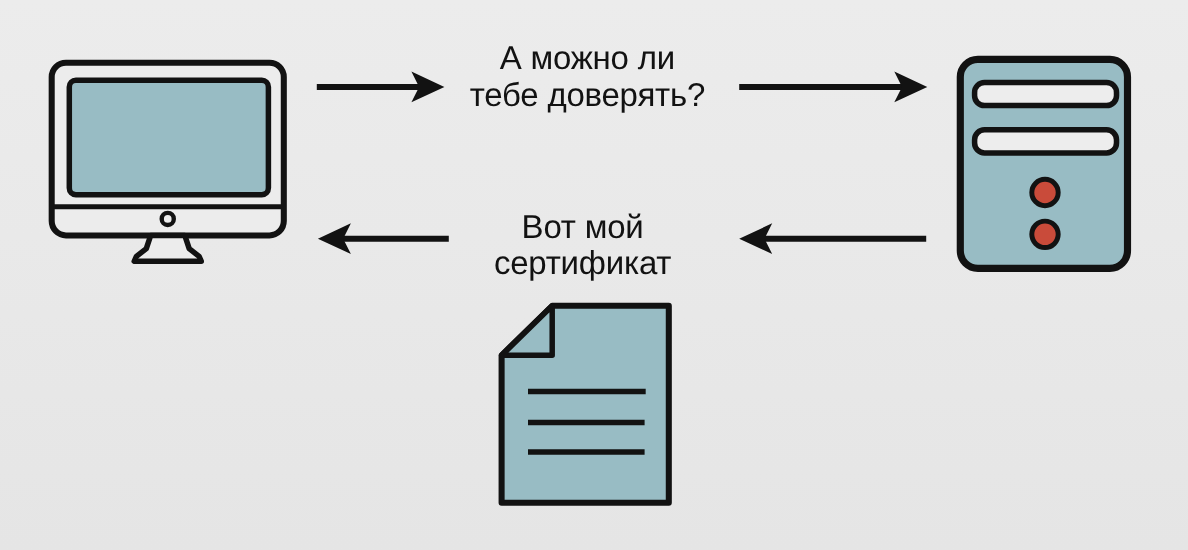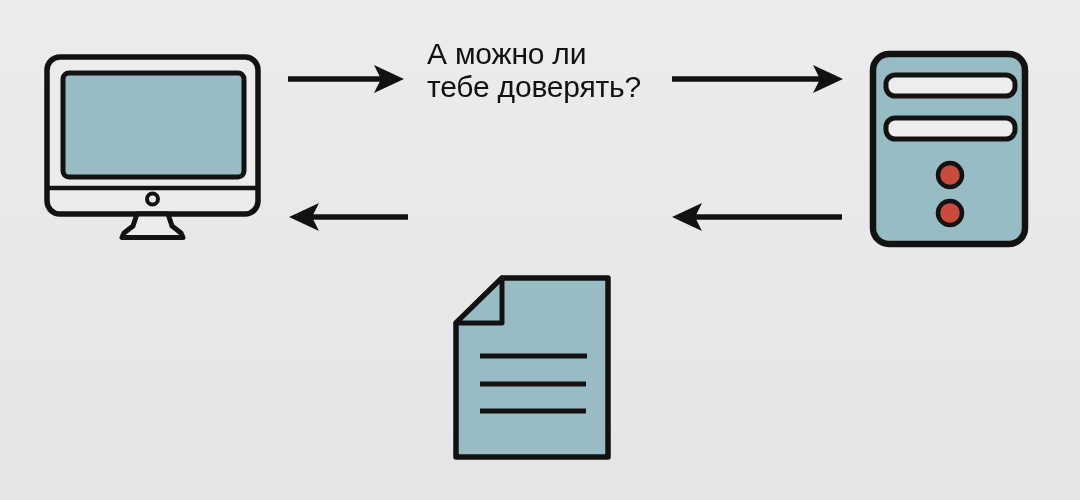--- a/index.html
+++ b/index.html
@@ -11,20 +11,21 @@
     font-family:"Liberation Sans", sans-serif;
   }
   .stage svg{position:absolute;left:0;top:0;}
   .msg{
     position:absolute;
     white-space:pre-line;
     color:var(--ink);
     font-size:30px;
     line-height:33px;
     letter-spacing:-0.2px;
+    text-align:center;
   }
   .msg-question{left:427px;top:37px;}
   .msg-answer{left:449px;top:190px;}
   .fill-teal{fill:var(--teal);}
   .fill-red{fill:var(--red);}
   .fill-body{fill:var(--panel);}
   .fill-slot{fill:var(--slot);}
   .stroke-ink{stroke:var(--ink);}
   .head{fill:var(--ink);stroke:none;}
 </style>
@@ -72,13 +73,15 @@
       <polygon class="head" points="289,217 319,203 312,217 319,231"></polygon>
     </g>
     <g>
       <line class="stroke-ink" x1="842" y1="217" x2="694" y2="217" stroke-width="5.5"></line>
       <polygon class="head" points="672,217 702,203 695,217 702,231"></polygon>
     </g>
   </svg>
 
   <div class="msg msg-question">А можно ли
 тебе доверять?</div>
+  <div class="msg msg-answer">Вот мой
+сертификат</div>
 </div>
 
 </body></html>

